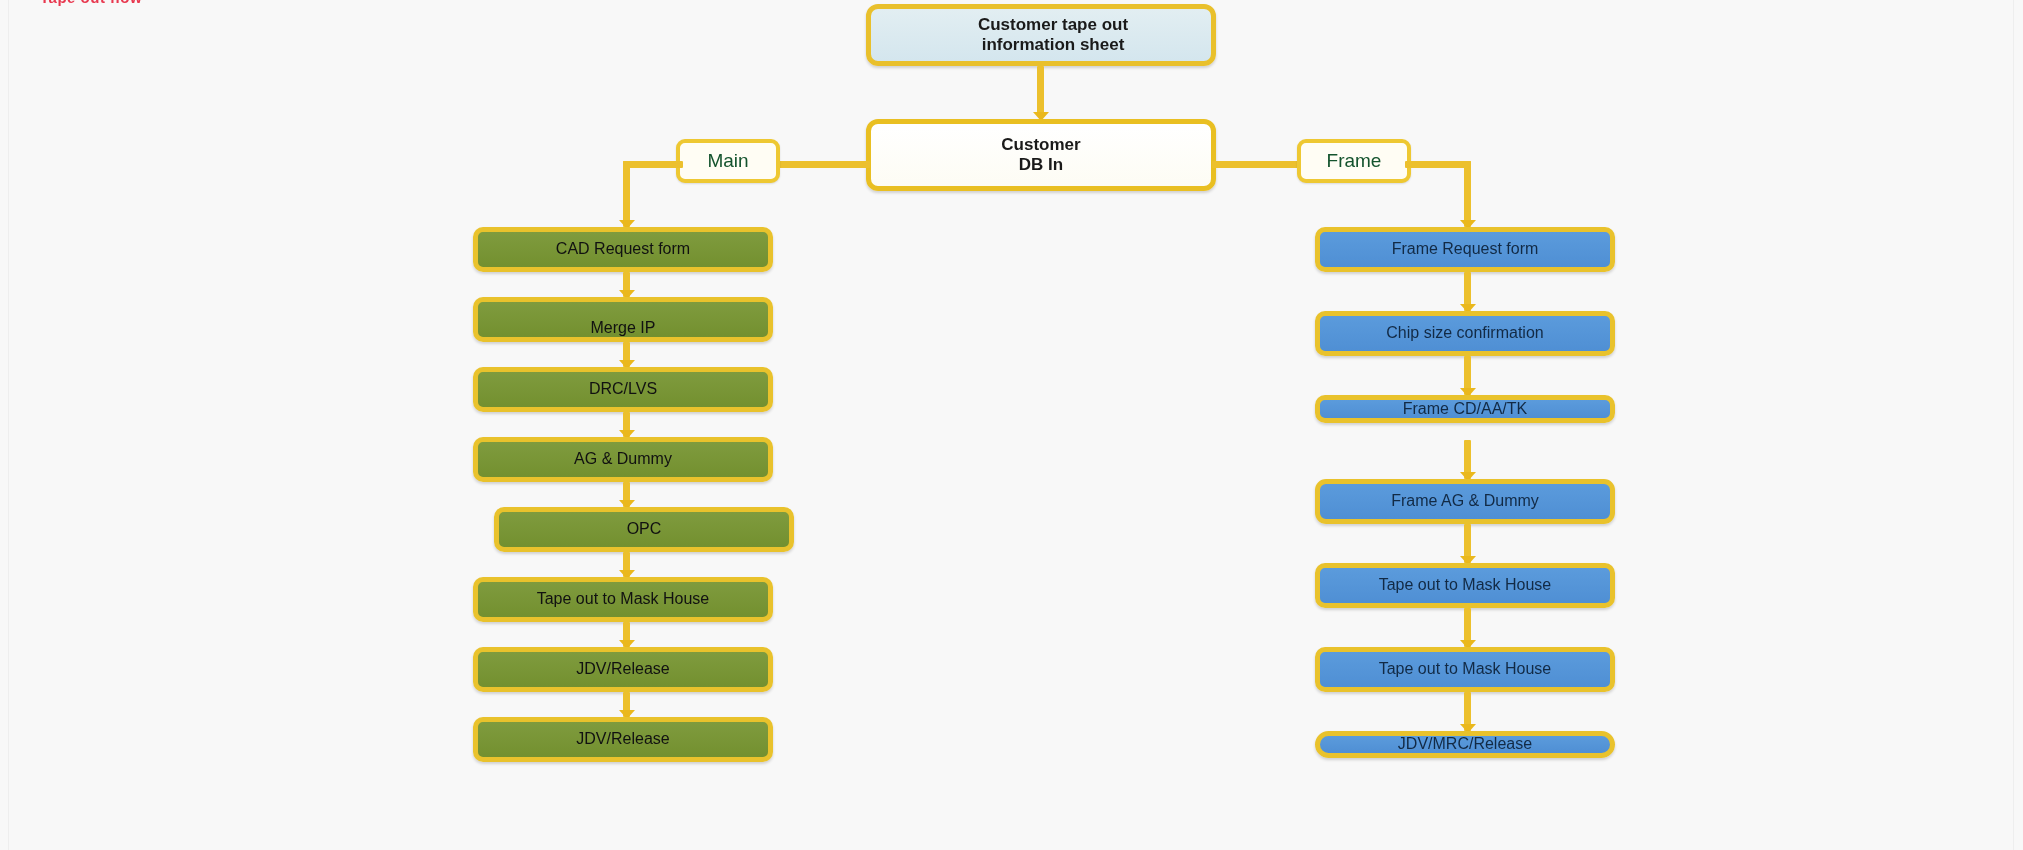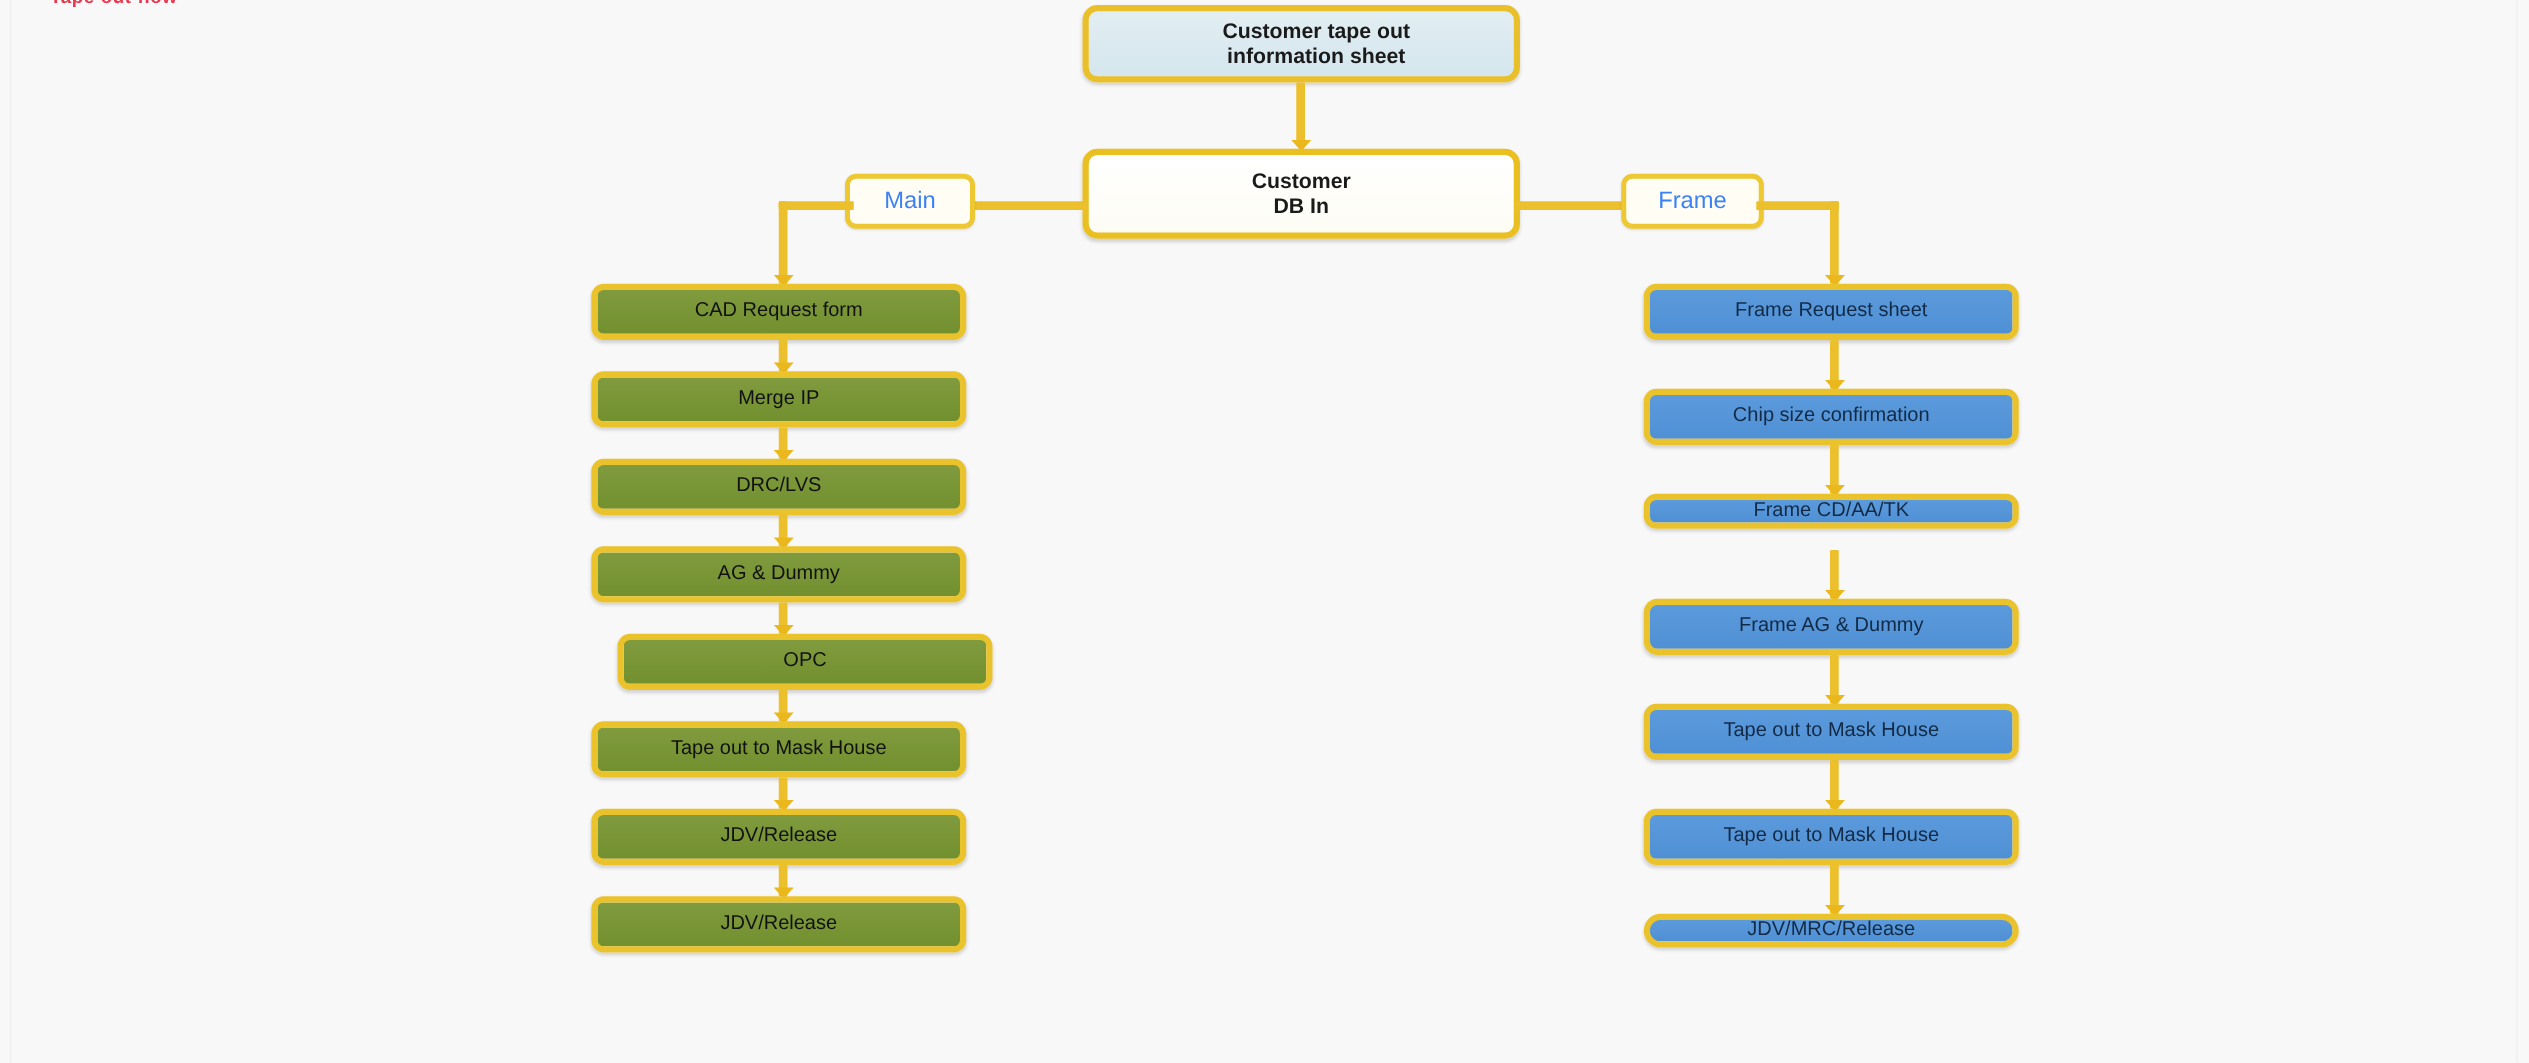--- a/index.html
+++ b/index.html
@@ -107,21 +107,21 @@
     color: #122a45;
     font-size: 16px;
     border-color: #e9c22c;
     border-width: 5px;
     border-radius: 10px;
   }
 
   
   .node.pill {
     background: #fffdf4;
-    color: #3b82f6;
+    color: #14532d;
     font-size: 19px;
     font-weight: normal;
     border-color: #eec832;
     border-width: 4px;
     border-radius: 9px;
     box-shadow: 0 1px 2px rgba(0,0,0,0.12);
   }
 
   
   .conn-v {
@@ -195,21 +195,21 @@
   <div class="elbow" style="left:1464px; top:161px;"></div>
   <div class="conn-v" style="left:1464px; top:161px; height:66px;"></div>
   <div class="arrow-down" style="left:1460px; top:220px;"></div>
 
   <div class="node green" style="left:473px; top:227px; width:300px; height:45px;">
     <span>CAD Request form</span>
   </div>
   <div class="conn-v" style="left:623px; top:272px; height:25px;"></div>
   <div class="arrow-down" style="left:619px; top:290px;"></div>
 
-  <div class="node green" style="left:473px; top:297px; width:300px; height:45px;">
+  <div class="node green" style="left:473px; top:297px; width:300px; height:45px;align-items:flex-end;">
     <span>Merge IP</span>
   </div>
   <div class="conn-v" style="left:623px; top:342px; height:25px;"></div>
   <div class="arrow-down" style="left:619px; top:360px;"></div>
 
   <div class="node green" style="left:473px; top:367px; width:300px; height:45px;">
     <span>DRC/LVS</span>
   </div>
   <div class="conn-v" style="left:623px; top:412px; height:25px;"></div>
   <div class="arrow-down" style="left:619px; top:430px;"></div>
@@ -236,21 +236,21 @@
     <span>JDV/Release</span>
   </div>
   <div class="conn-v" style="left:623px; top:692px; height:25px;"></div>
   <div class="arrow-down" style="left:619px; top:710px;"></div>
 
   <div class="node green" style="left:473px; top:717px; width:300px; height:45px;">
     <span>JDV/Release</span>
   </div>
 
   <div class="node blue" style="left:1315px; top:227px; width:300px; height:45px;">
-    <span>Frame Request sheet</span>
+    <span>Frame Request form</span>
   </div>
   <div class="conn-v" style="left:1464px; top:272px; height:39px;"></div>
   <div class="arrow-down" style="left:1460px; top:304px;"></div>
 
   <div class="node blue" style="left:1315px; top:311px; width:300px; height:45px;">
     <span>Chip size confirmation</span>
   </div>
   <div class="conn-v" style="left:1464px; top:356px; height:39px;"></div>
   <div class="arrow-down" style="left:1460px; top:388px;"></div>
 

